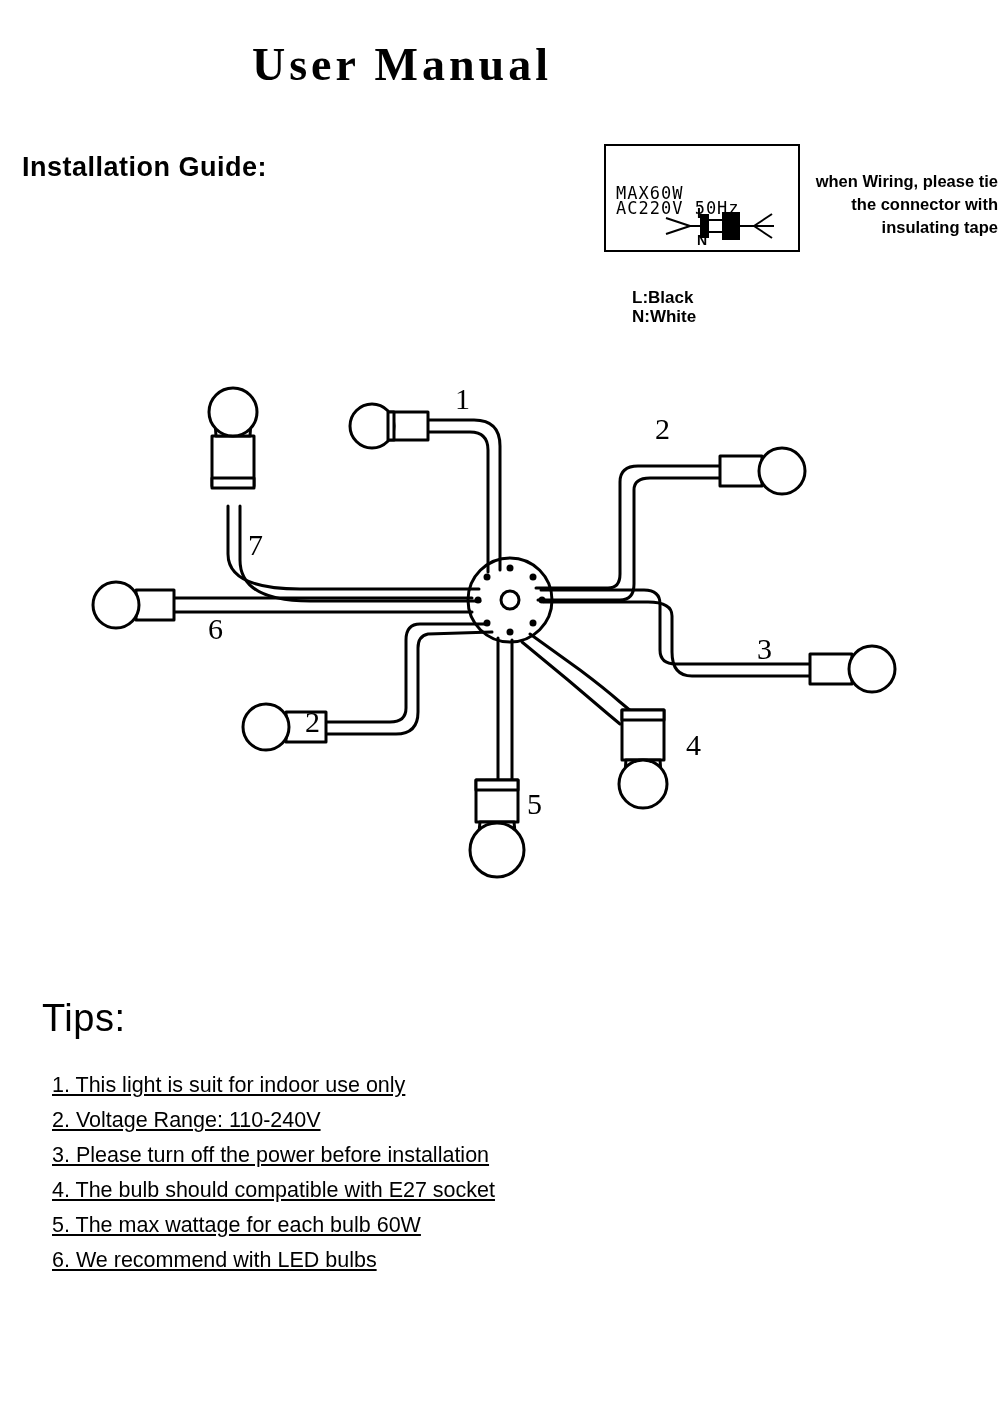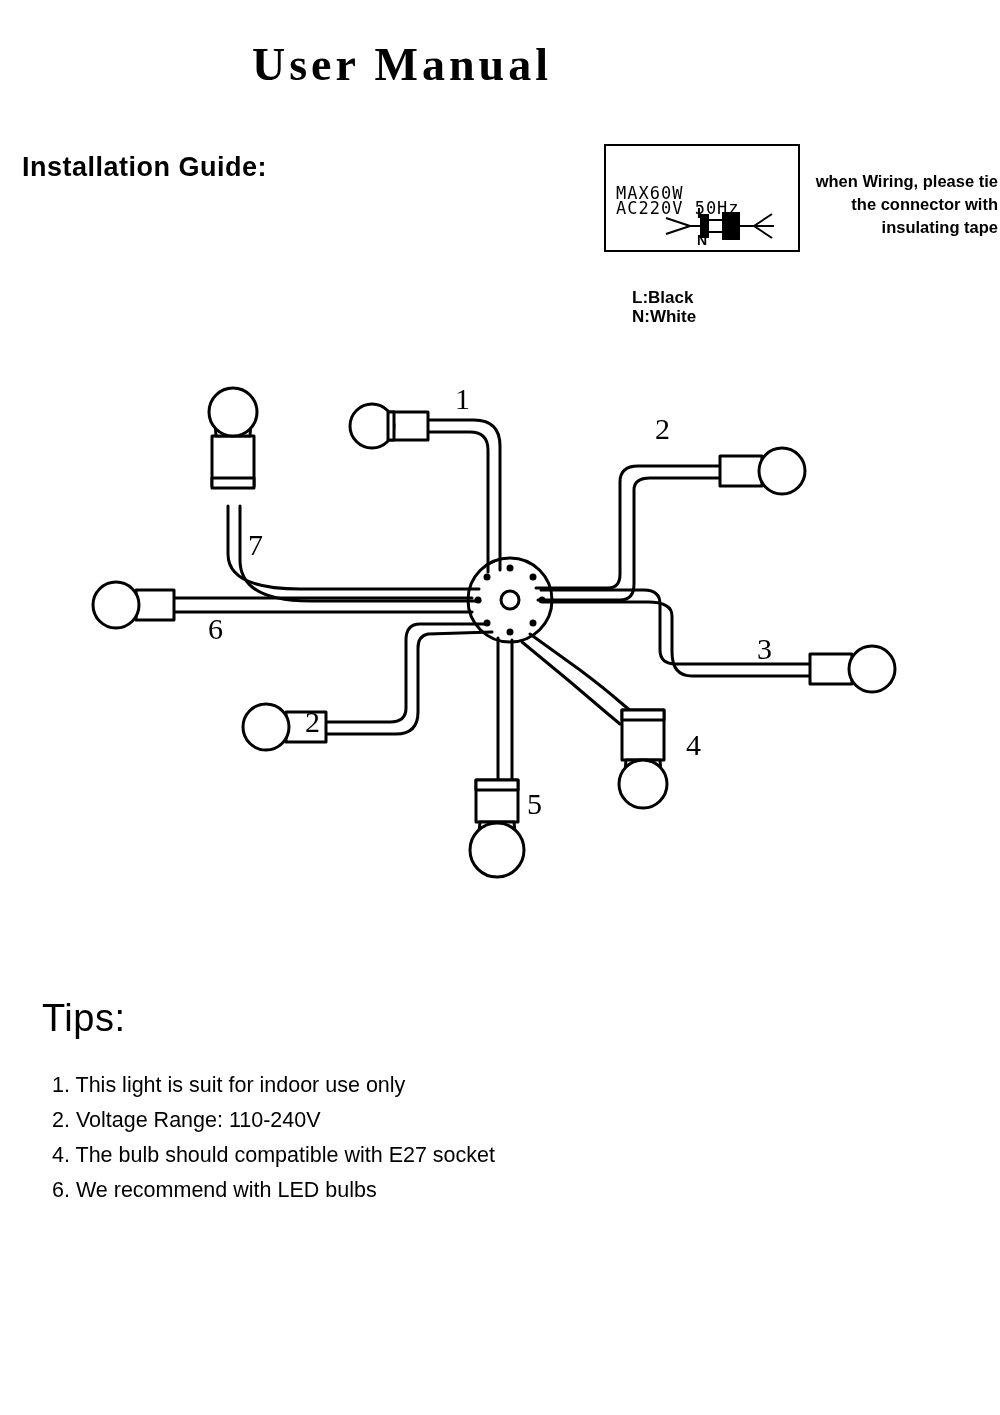--- a/index.html
+++ b/index.html
@@ -120,20 +120,21 @@
     left: 42px;
     top: 997px;
     font-size: 38px;
     letter-spacing: 0.5px;
   }
   .tips-list {
     position: absolute;
     left: 52px;
     top: 1068px;
     width: 700px;
+    text-decoration: underline;
   }
   .tip-item {
     font-size: 21.5px;
     line-height: 35px;
     white-space: nowrap;
   }
 </style>
 </head>
 <body>
 
@@ -267,15 +268,17 @@
   <div class="arm-label" style="left:245px;top:345px;">2</div>
   <div class="arm-label" style="left:697px;top:272px;">3</div>
   <div class="arm-label" style="left:626px;top:368px;">4</div>
   <div class="arm-label" style="left:467px;top:427px;">5</div>
 </div>
 
 <div class="tips-heading">Tips:</div>
 <div class="tips-list">
   <div class="tip-item">1. This light is suit for indoor use only</div>
   <div class="tip-item">2. Voltage Range: 110-240V</div>
+  <div class="tip-item">3. Please turn off the power before installation</div>
   <div class="tip-item">4. The bulb should compatible with E27 socket</div>
+  <div class="tip-item">5. The max wattage for each bulb 60W</div>
   <div class="tip-item">6. We recommend with LED bulbs</div>
 </div>
 
 </body></html>

